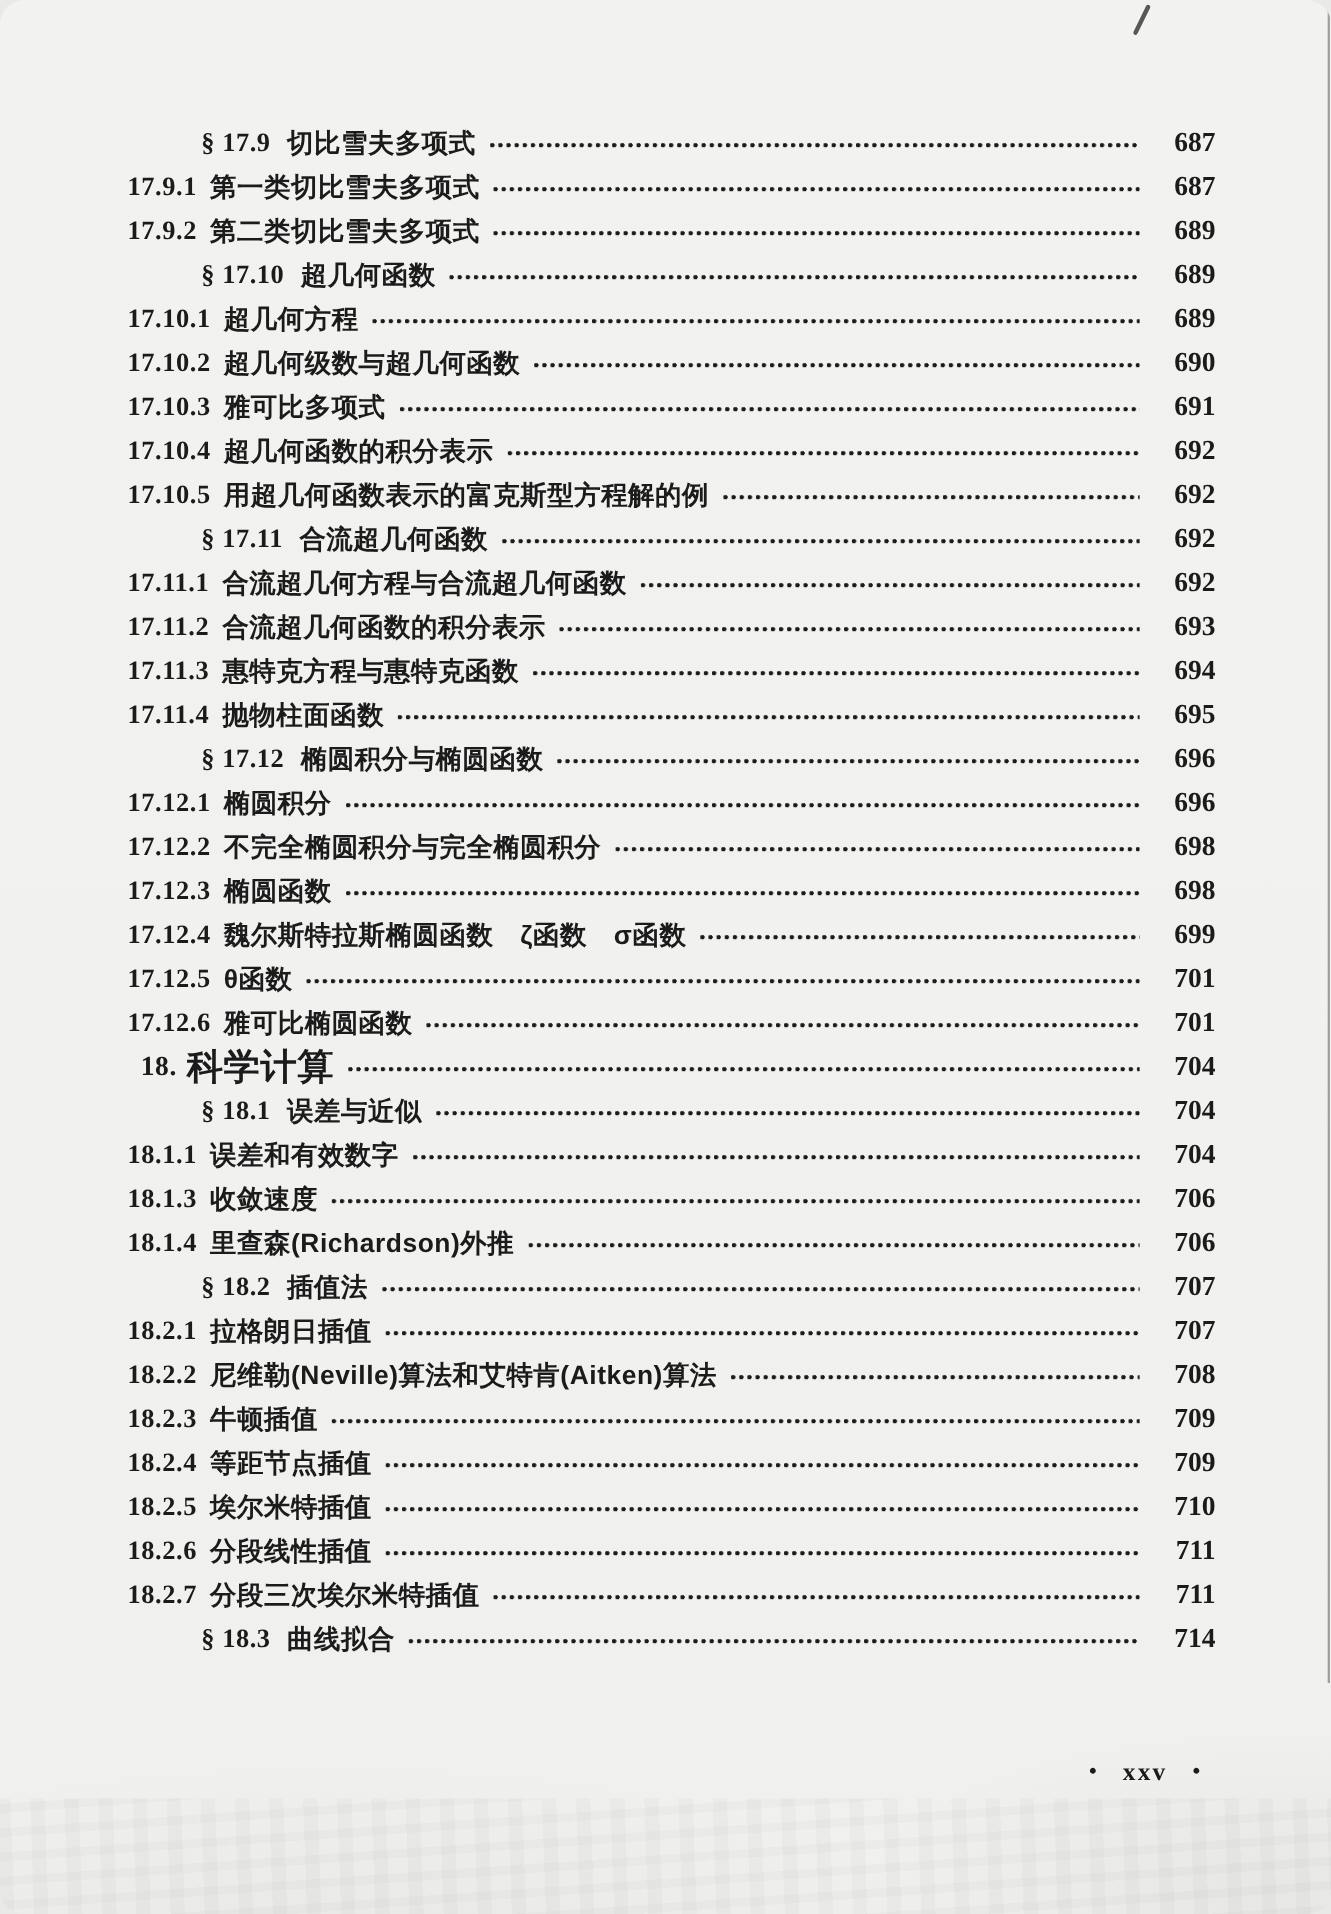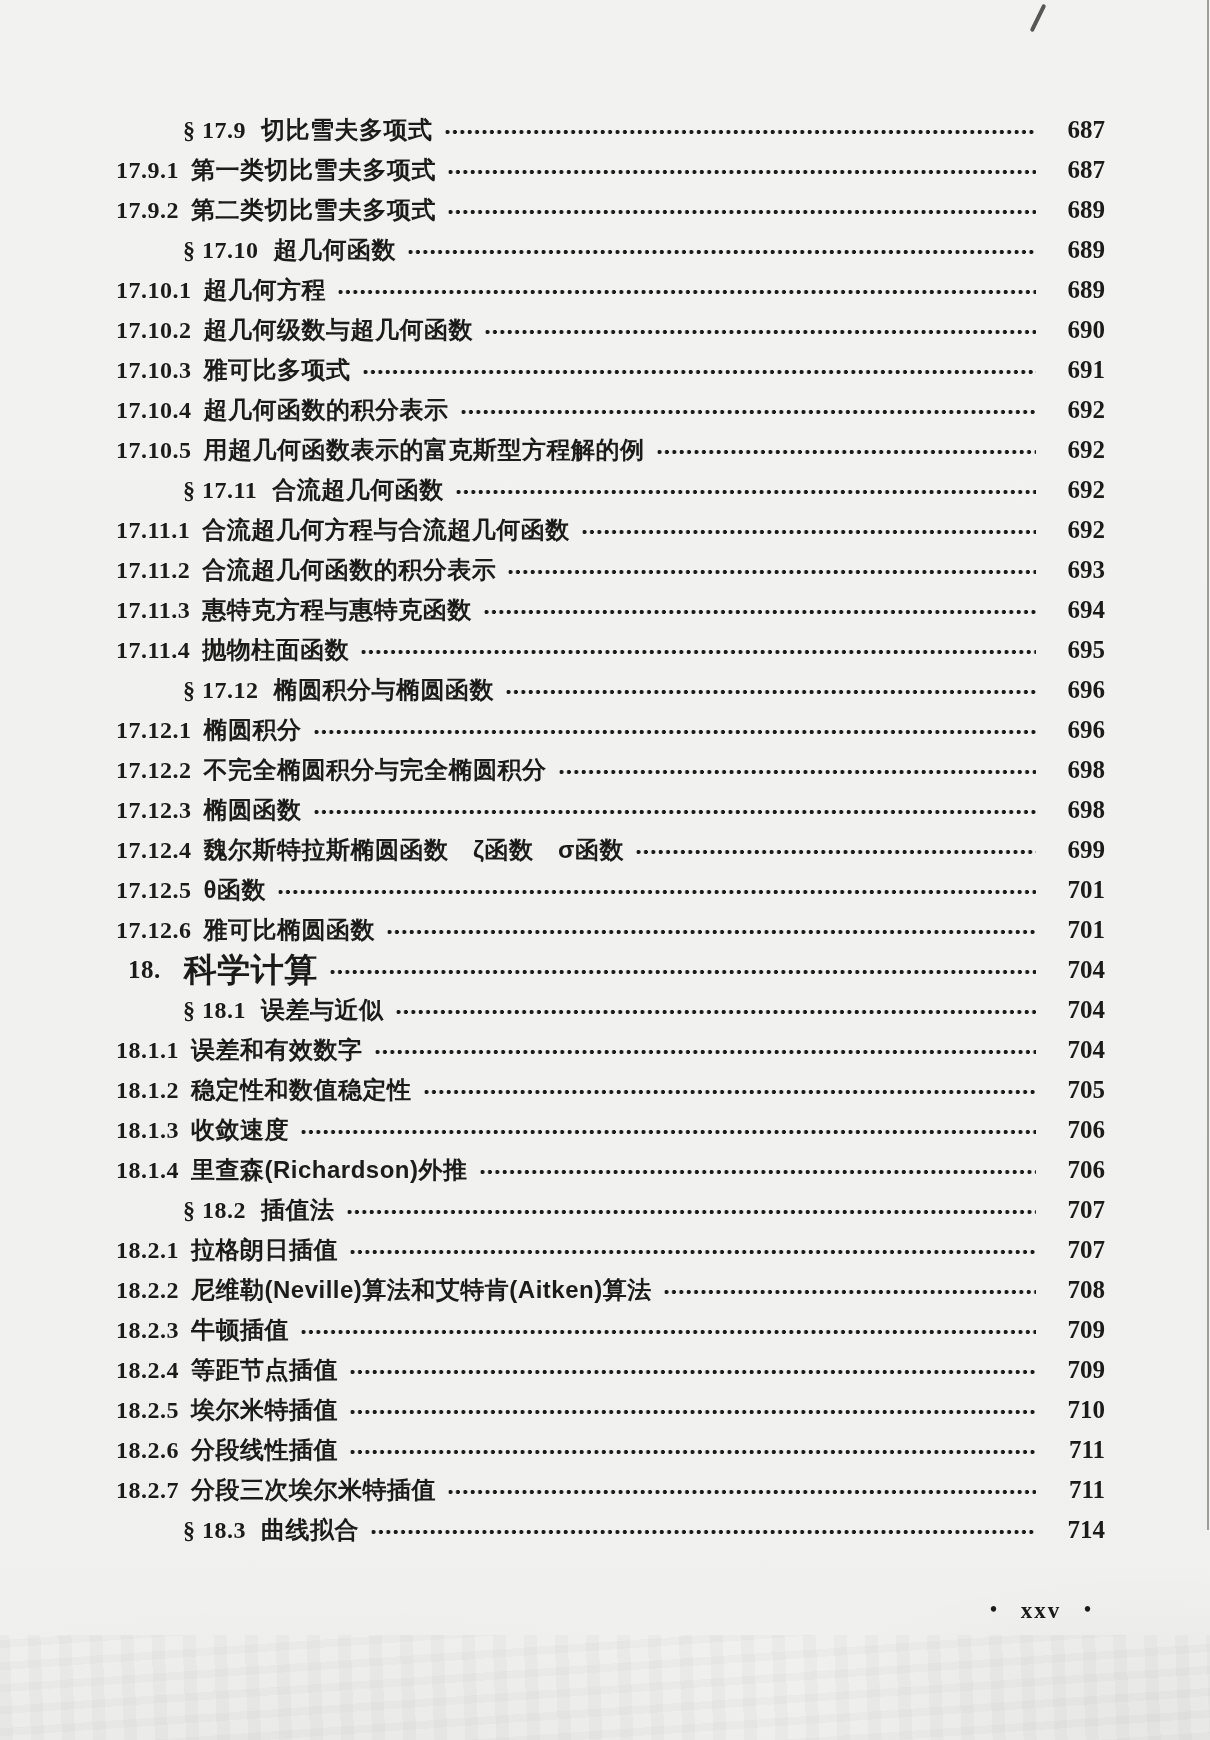--- a/index.html
+++ b/index.html
@@ -11,20 +11,21 @@
   }
   .sheet{
     position:relative;
     width:1210px;height:1740px;
     overflow:hidden;
     background:
       radial-gradient(900px 300px at 25% 104%, rgba(60,60,55,0.05), rgba(0,0,0,0) 70%),
       radial-gradient(500px 200px at 95% 99%, rgba(60,60,55,0.05), rgba(0,0,0,0) 75%),
       linear-gradient(#f2f2f0,#f0f0ee);
     color:#1b1b1b;
+    border-radius:22px;
   }
   
   .scan-line-right{
     position:absolute;top:0;right:1px;width:2px;height:1530px;
     background:rgba(55,55,52,0.45);
   }
   .scan-corner{
     position:absolute;top:3px;left:1036px;width:4px;height:30px;
     background:rgba(35,35,33,0.75);
     transform:rotate(26deg);border-radius:2px;
@@ -44,21 +45,21 @@
     white-space:nowrap;
   }
   .row.chapter{padding-left:128px;}
   .row.section{padding-left:183px;}
   .row.sub{padding-left:116px;}
   .num{
     font-family:"Liberation Serif","DejaVu Serif",serif;
     font-size:24px;font-weight:600;
     margin-right:12px;letter-spacing:0.5px;
   }
-  .row.chapter .num{font-weight:700;margin-right:23px;font-size:25px;}
+  .row.chapter .num{font-weight:700;margin-right:9px;font-size:25px;}
   .row.section .num{margin-right:15px;}
   .title{
     font-size:24px;font-weight:600;letter-spacing:0.5px;
   }
   .row.chapter .title{font-weight:700;font-size:33px;}
   .leader{
     flex:1 1 auto;height:40px;align-self:center;
     margin:0 5px 0 11px;
     background-image:radial-gradient(circle at 3.5px 50%, #1a1a1a 1.8px, rgba(0,0,0,0) 2.3px);
     background-size:7.4px 40px;
@@ -221,26 +222,20 @@
         <span class="num">§ 18.1</span>
         <span class="title">误差与近似</span>
         <span class="leader"></span>
         <span class="page-num">704</span>
       </div>
       <div class="row sub">
         <span class="num">18.1.1</span>
         <span class="title">误差和有效数字</span>
         <span class="leader"></span>
         <span class="page-num">704</span>
-      </div>
-      <div class="row sub">
-        <span class="num">18.1.2</span>
-        <span class="title">稳定性和数值稳定性</span>
-        <span class="leader"></span>
-        <span class="page-num">705</span>
       </div>
       <div class="row sub">
         <span class="num">18.1.3</span>
         <span class="title">收敛速度</span>
         <span class="leader"></span>
         <span class="page-num">706</span>
       </div>
       <div class="row sub">
         <span class="num">18.1.4</span>
         <span class="title">里查森(Richardson)外推</span>

